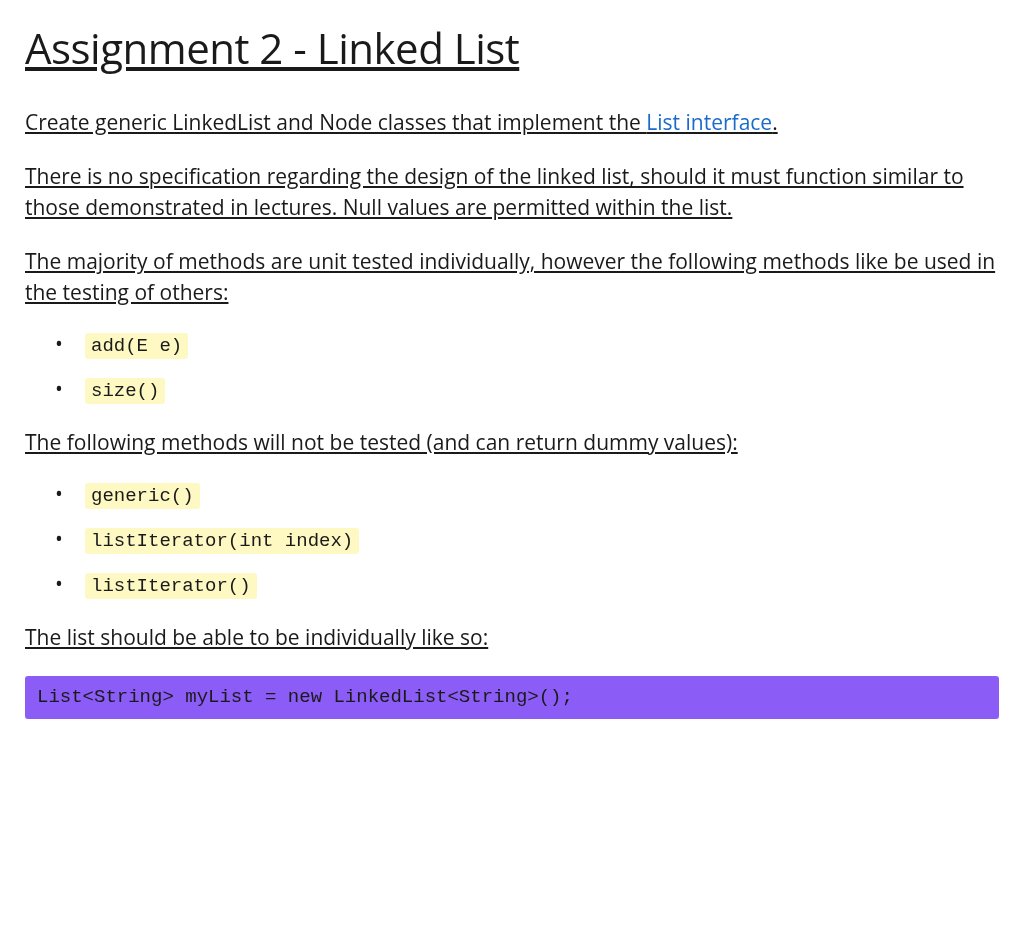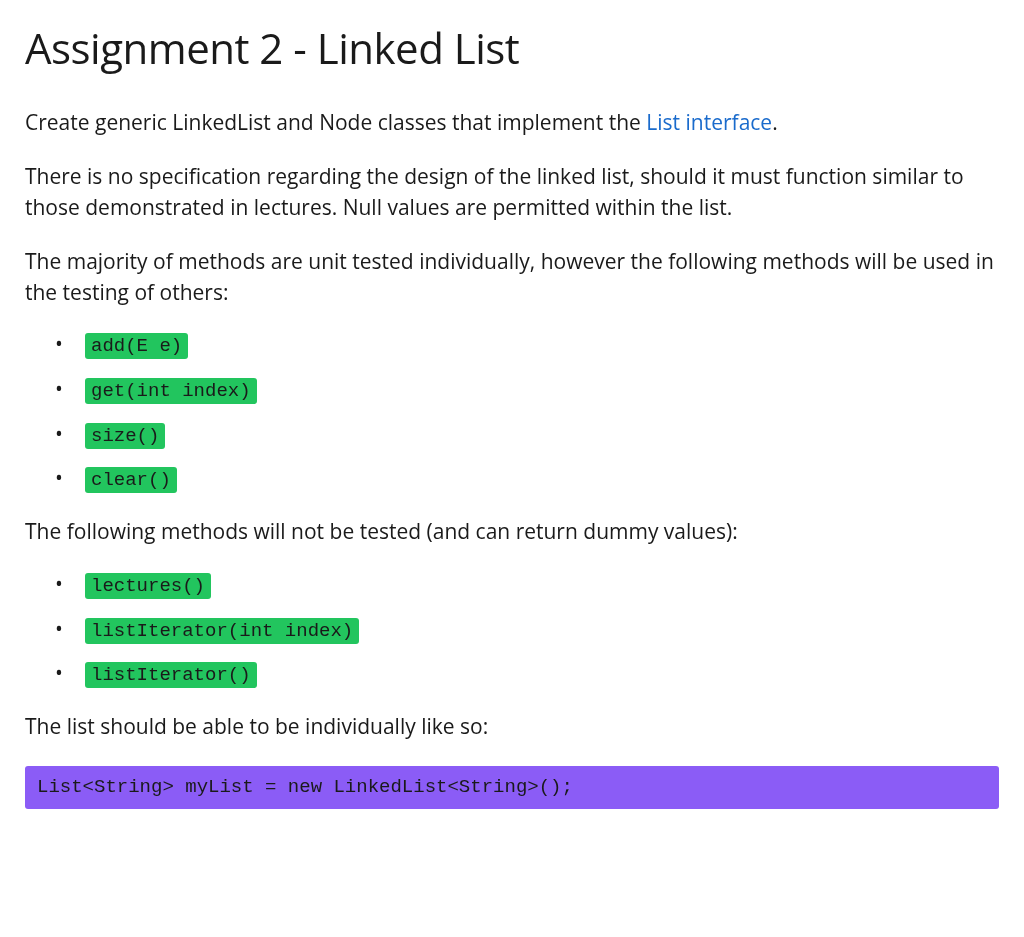--- a/index.html
+++ b/index.html
@@ -15,24 +15,26 @@
       font-size: 21px;
       line-height: 1.45;
       width: 1024px;
     }
     h1 {
       font-size: 42px;
       font-weight: 400;
       margin-bottom: 28px;
       margin-top: 0;
       letter-spacing: -0.5px;
+      text-decoration: underline;
     }
     p {
       margin-bottom: 24px;
       font-weight: 400;
+      text-decoration: underline;
     }
     a {
       color: #1a6bcc;
       text-decoration: none;
     }
     ul {
       list-style: none;
       margin-bottom: 24px;
       padding-left: 30px;
     }
@@ -45,21 +47,21 @@
     ul li::before {
       content: "•";
       position: absolute;
       left: 0;
       top: 0;
       font-size: 21px;
       color: #1a1a1a;
     }
     code {
       font-family: "Consolas", "Menlo", "Courier New", monospace;
-      background: #22c55e;
+      background: #fef9c3;
       padding: 2px 6px;
       border-radius: 3px;
       font-size: 19px;
     }
     pre {
       background: #8b5cf6;
       padding: 8px 12px;
       border-radius: 3px;
       font-family: "Consolas", "Menlo", "Courier New", monospace;
       font-size: 19px;
@@ -75,32 +77,30 @@
 <body>
 
 <h1>Assignment 2 - Linked List</h1>
 
 <p>
   <span>Create generic LinkedList and Node classes that implement the </span><a href="#">List interface</a><span>.</span>
 </p>
 
 <p>There is no specification regarding the design of the linked list, should it must function similar to those demonstrated in lectures. Null values are permitted within the list.</p>
 
-<p>The majority of methods are unit tested individually, however the following methods will be used in the testing of others:</p>
+<p>The majority of methods are unit tested individually, however the following methods like be used in the testing of others:</p>
 
 <ul>
   <li><code>add(E e)</code></li>
-  <li><code>get(int index)</code></li>
   <li><code>size()</code></li>
-  <li><code>clear()</code></li>
 </ul>
 
 <p>The following methods will not be tested (and can return dummy values):</p>
 
 <ul>
-  <li><code>lectures()</code></li>
+  <li><code>generic()</code></li>
   <li><code>listIterator(int index)</code></li>
   <li><code>listIterator()</code></li>
 </ul>
 
 <p>The list should be able to be individually like so:</p>
 
 <pre><code>List&lt;String&gt; myList = new LinkedList&lt;String&gt;();</code></pre>
 
 </body></html>

